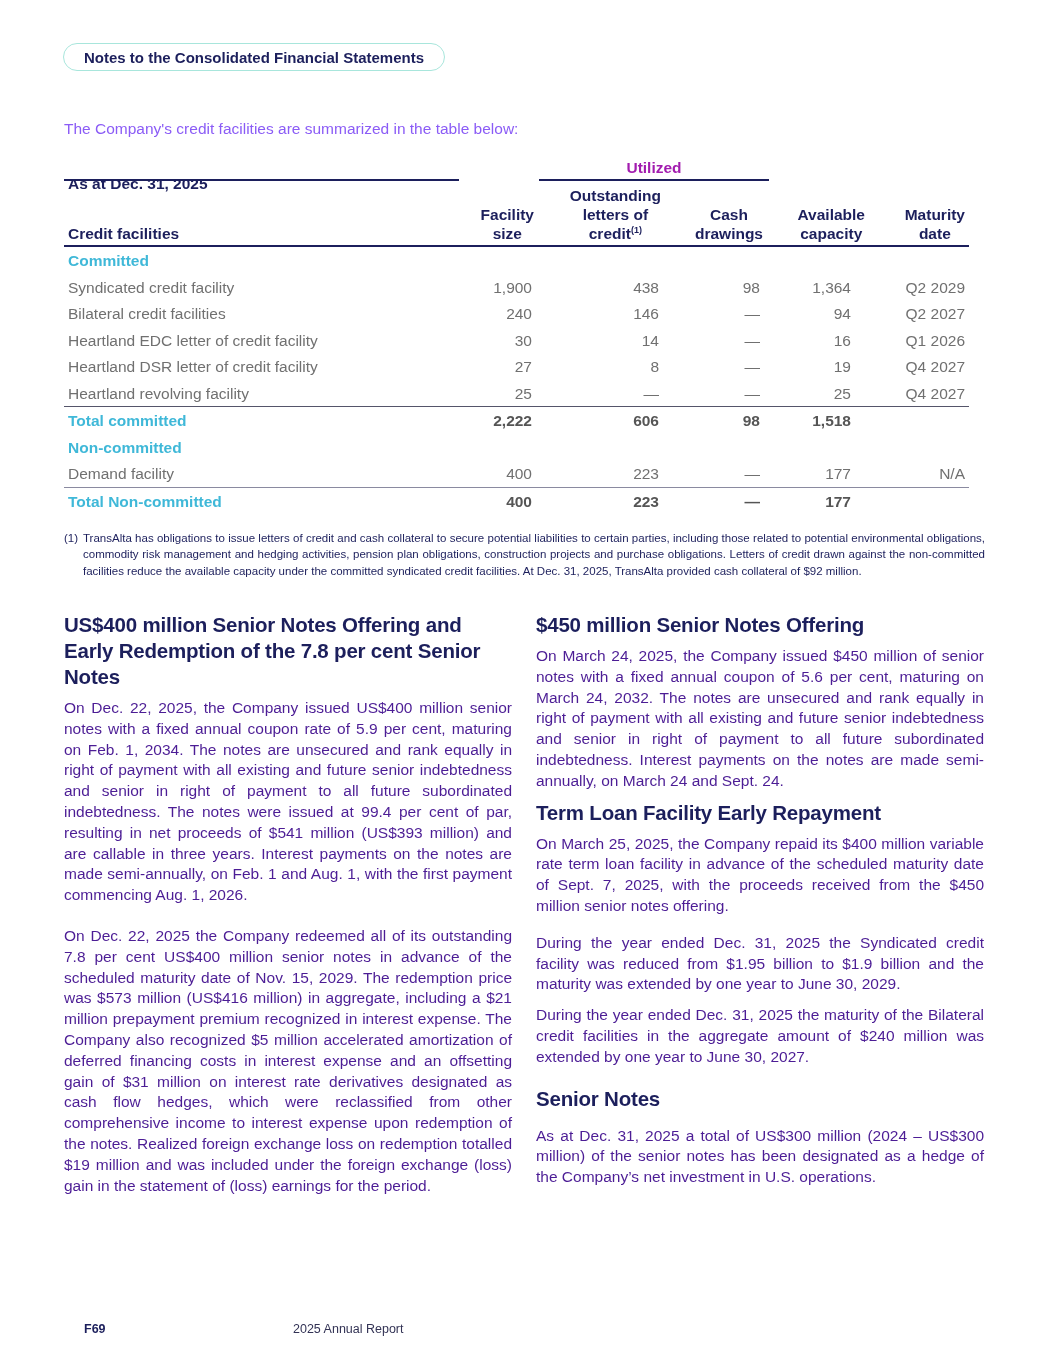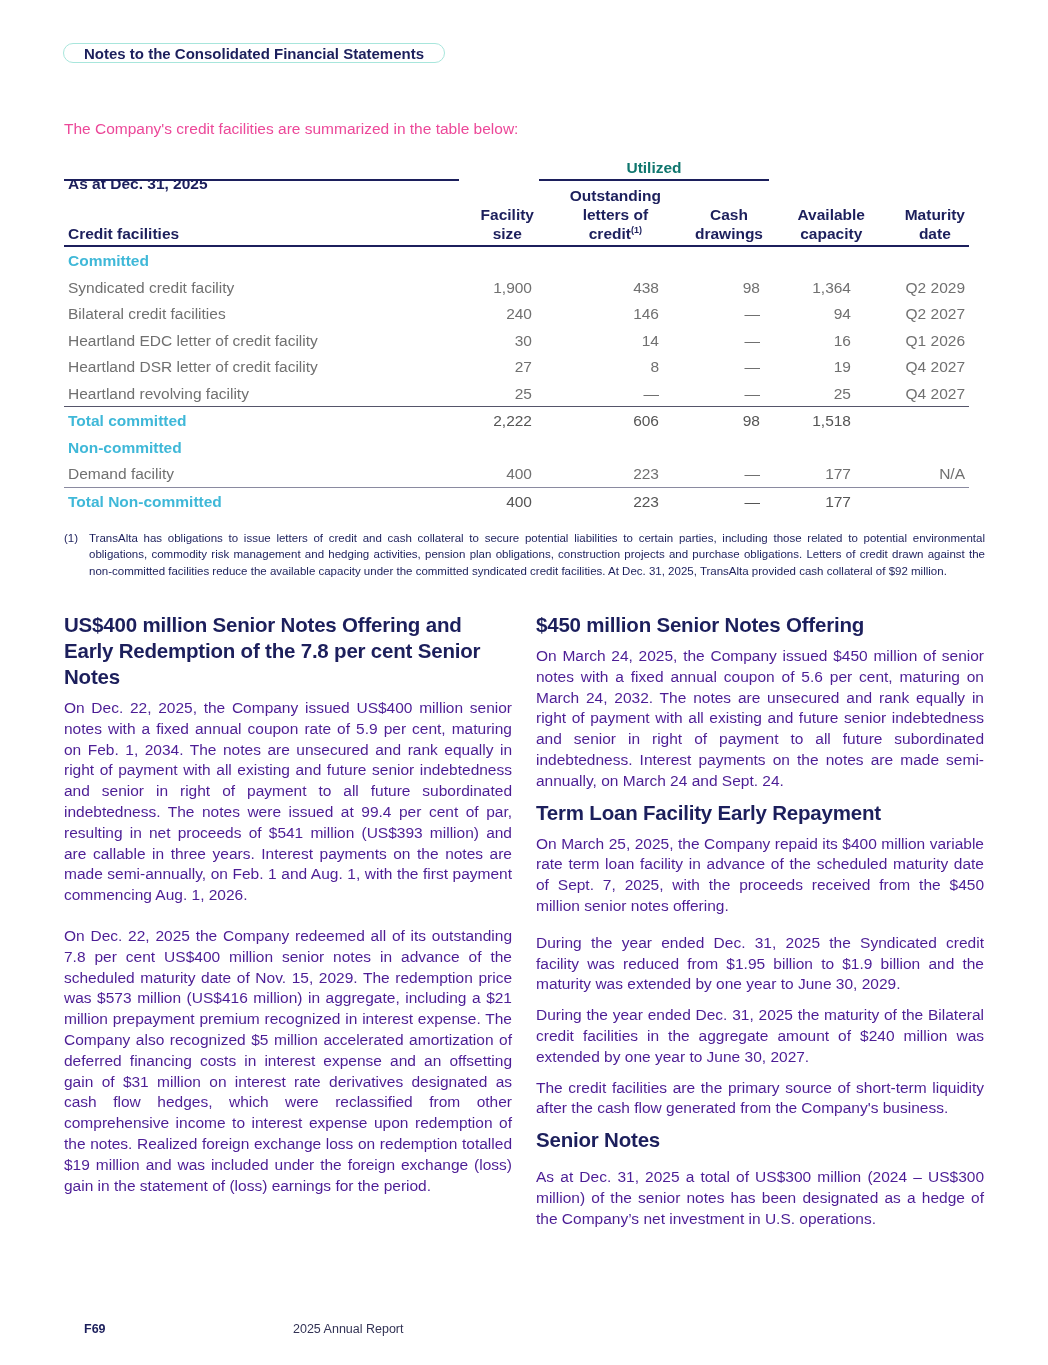--- a/index.html
+++ b/index.html
@@ -1,53 +1,53 @@
 <!DOCTYPE html>
 <html><head>
 <meta charset="utf-8">
 <style>
   html, body { margin: 0; padding: 0; background: #ffffff; }
   body { width: 1048px; height: 1365px; position: relative; overflow: hidden;
          font-family: "Liberation Sans", "DejaVu Sans", sans-serif; color: #1e1e5a; }
-  .pill { position: absolute; left: 63px; top: 43px; height: 20px; width: 382px;
+  .pill { position: absolute; left: 63px; top: 43px; height: 28px; width: 382px;
           border: 1.5px solid #a8e6dc; border-radius: 15px; box-sizing: border-box;
           display: flex; align-items: center; justify-content: center;
           font-weight: bold; font-size: 15px; color: #1c1f5c;
           background: linear-gradient(90deg, #ffffff, #ffffff); }
-  .intro { position: absolute; left: 64px; top: 120px; font-size: 15.5px; color: #ec4899; }
+  .intro { position: absolute; left: 64px; top: 120px; font-size: 15.5px; color: #8b5cf6; }
 
   .tbl { position: absolute; left: 64px; top: 155px; width: 905px; }
   .hdr-top { position: relative; height: 26px; }
   .asat { position: absolute; left: 4px; top: 20px; font-weight: bold; font-size: 15.5px; color: #1c1f5c; }
   .asat-line { position: absolute; left: 0; top: 24px; width: 395px; border-top: 2px solid #1c1f5c; }
-  .util { position: absolute; left: 475px; width: 230px; top: 4px; text-align: center; font-weight: bold; font-size: 15.5px; color: #0f766e; }
+  .util { position: absolute; left: 475px; width: 230px; top: 4px; text-align: center; font-weight: bold; font-size: 15.5px; color: #a21caf; }
   .util-line { position: absolute; left: 475px; width: 230px; top: 24px; border-top: 2px solid #1c1f5c; }
 
   .hdr-row { position: relative; height: 64px; border-bottom: 2px solid #1c1f5c; }
   .hcell { position: absolute; bottom: 2px; font-weight: bold; font-size: 15.5px; line-height: 19px; color: #1c1f5c; text-align: center; }
   .hcell.left { text-align: left; left: 4px; }
   .hcell sup { font-size: 9px; vertical-align: super; line-height: 0; }
 
   .row { position: relative; height: 26.5px; font-size: 15.5px; color: #707070; }
   .row span { position: absolute; top: 5px; }
   .row .lbl { left: 4px; }
   .row .c1 { right: 437px; }
   .row .c2 { right: 310px; }
   .row .c3 { right: 209px; }
   .row .c4 { right: 118px; text-align: center; }
   .row .c5 { right: 4px; }
   .row.section .lbl { color: #3fb8d8; font-weight: bold; }
   .row.total .lbl { color: #3fb8d8; font-weight: bold; }
-  .row.total span.num { font-weight: normal; color: #555555; }
+  .row.total span.num { font-weight: bold; color: #555555; }
   .row.bline { border-bottom: 1.5px solid #55556a; }
   .row.bline2 { border-bottom: 1.5px solid #8a8aa0; }
 
   .footnote { position: absolute; left: 64px; top: 530px; width: 921px; font-size: 11.5px; line-height: 16.3px; color: #1c1f5c; }
   .footnote .mk { position: absolute; left: 0; top: 0; }
-  .footnote .txt { margin-left: 25px; text-align: justify; }
+  .footnote .txt { margin-left: 19px; text-align: justify; }
 
   .col { position: absolute; width: 448px; }
   .col.left { left: 64px; top: 612px; }
   .col.right { left: 536px; top: 612px; }
   h2 { margin: 0; font-family: "Liberation Sans", "DejaVu Sans", sans-serif; font-weight: bold;
        font-size: 20.5px; line-height: 26px; color: #1c1f5c; letter-spacing: -0.2px; }
   p { margin: 0; font-size: 15.5px; line-height: 20.8px; color: #4c1d95; text-align: justify; }
   .gap-s { height: 8px; }
   .gap-m { height: 10px; }
 
@@ -192,21 +192,20 @@
   <div class="gap-s"></div>
   <h2>Term Loan Facility Early Repayment</h2>
   <div class="gap-s"></div>
   <p>On March 25, 2025, the Company repaid its $400 million variable rate term loan facility in advance of the scheduled maturity date of Sept. 7, 2025, with the proceeds received from the $450 million senior notes offering.</p>
   <div class="gap-s"></div>
   <div class="gap-s"></div>
   <p>During the year ended Dec. 31, 2025 the Syndicated credit facility was reduced from $1.95 billion to $1.9 billion and the maturity was extended by one year to June 30, 2029.</p>
   <div class="gap-m"></div>
   <p>During the year ended Dec. 31, 2025 the maturity of the Bilateral credit facilities in the aggregate amount of $240 million was extended by one year to June 30, 2027.</p>
   <div class="gap-m"></div>
-  <p>The credit facilities are the primary source of short-term liquidity after the cash flow generated from the Company's business.</p>
   <div class="gap-s"></div>
   <h2>Senior Notes</h2>
   <div style="height:14px"></div>
   <p>As at Dec. 31, 2025 a total of US$300 million (2024 – US$300 million) of the senior notes has been designated as a hedge of the Company’s net investment in U.S. operations.</p>
 </div>
 
 <div class="footer">
   <span class="pg">F69</span>
   <span class="co">TransAlta Corporation</span>
   <span class="rep">2025 Annual Report</span>

